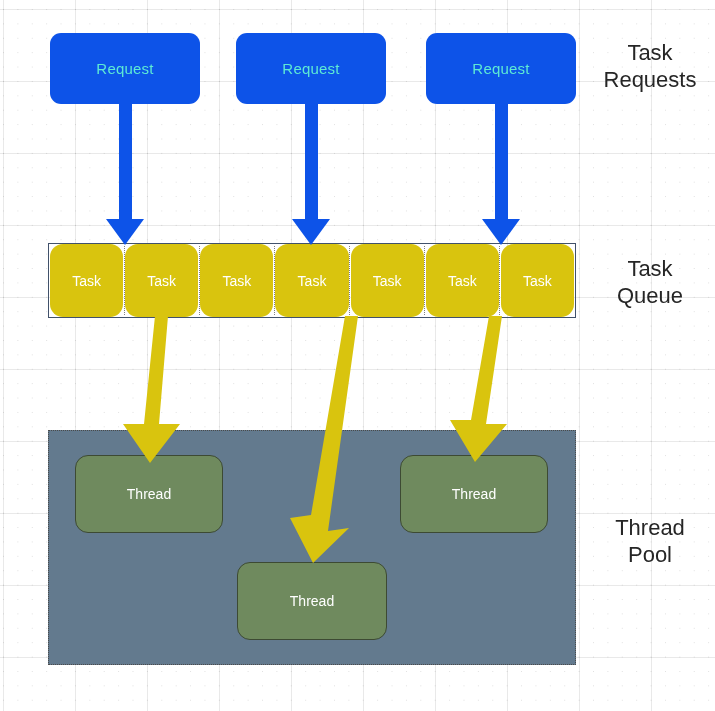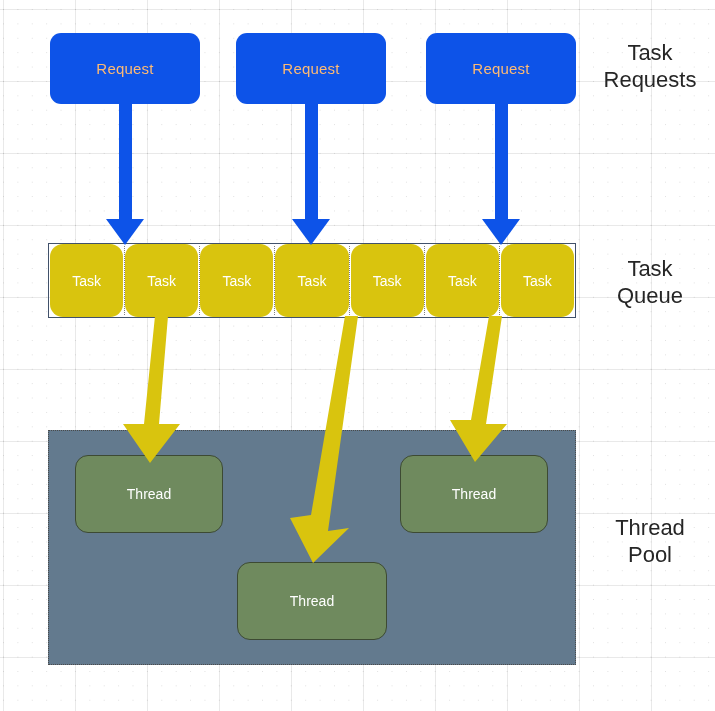--- a/index.html
+++ b/index.html
@@ -30,21 +30,21 @@
       3px 9px;
   }
 
   
   .request-box{
     position:absolute;
     width:150px;height:71px;
     background:#0d53e8;
     border-radius:11px;
     display:flex;align-items:center;justify-content:center;
-    color:#fdba74;
+    color:#5eead4;
     font-size:15px;
     letter-spacing:0.2px;
     box-sizing:border-box;
     z-index:6;
   }
 
   
   .blue-arrow{
     position:absolute;
     z-index:5;

